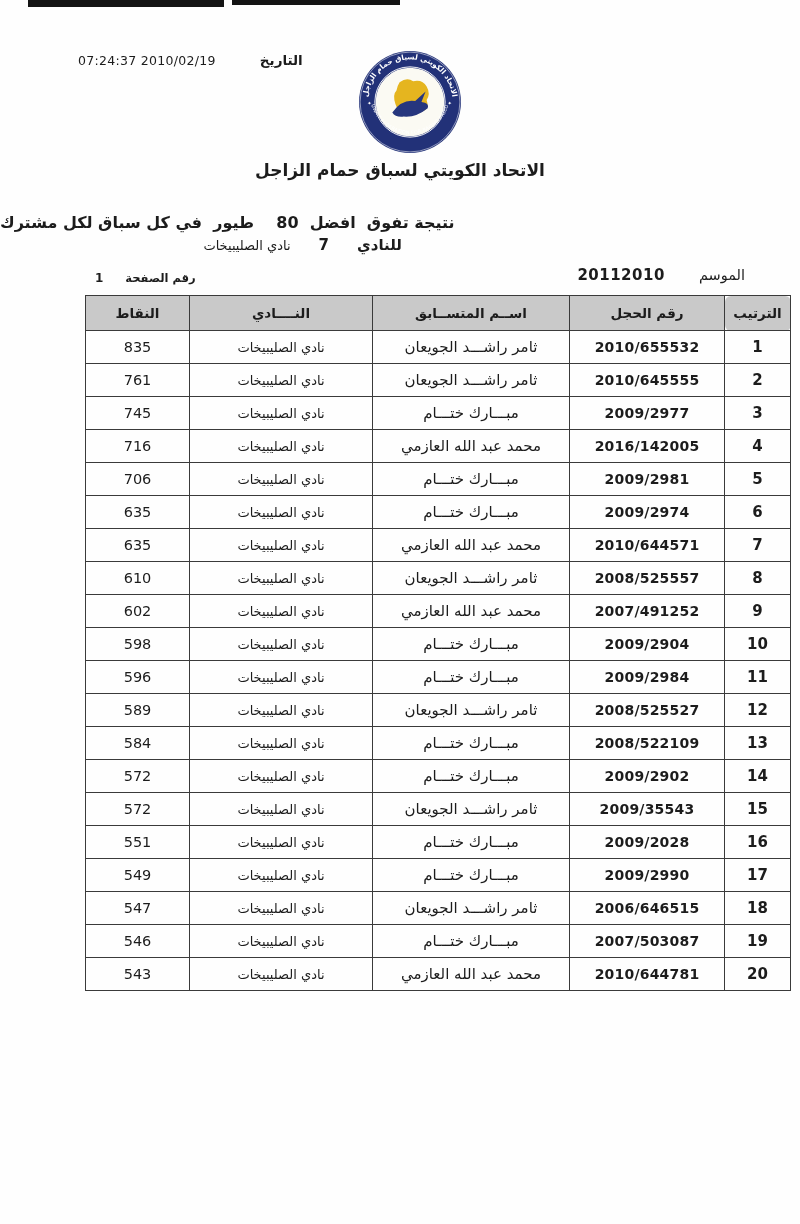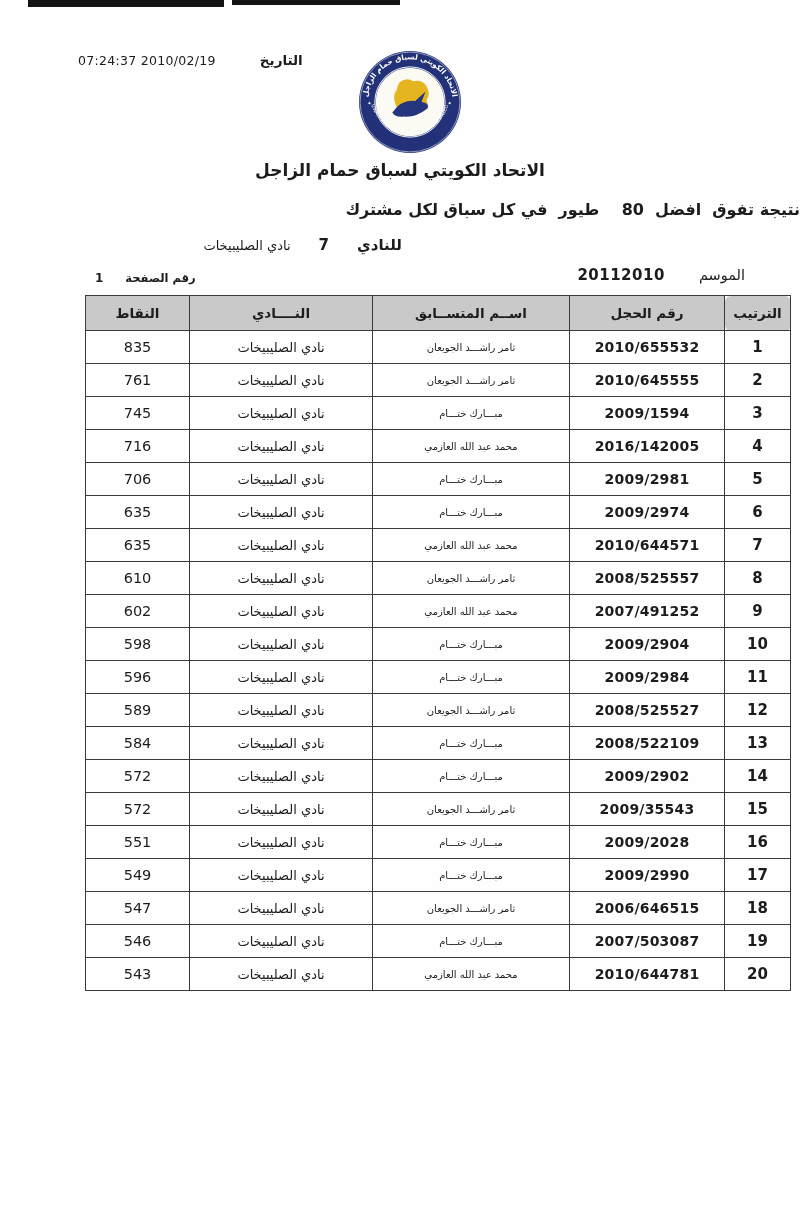--- a/index.html
+++ b/index.html
@@ -24,22 +24,22 @@
 
   .logo-wrap{position:absolute;top:50px;left:358px;width:104px;height:104px;}
   .logo-wrap svg{width:100%;height:100%;}
 
   .title-1{
     position:absolute;top:160px;left:0;width:800px;
     text-align:center;direction:rtl;
     font-weight:bold;font-size:17px;
   }
   .title-2{
-    position:absolute;top:200px;left:0;width:800px;
-    text-align:right;direction:rtl;
+    position:absolute;top:213px;left:0;width:800px;
+    text-align:left;direction:rtl;
     font-weight:bold;font-size:16px;white-space:pre;
   }
   .club-line{
     position:absolute;top:236px;right:398px;
     direction:rtl;display:flex;gap:28px;align-items:baseline;white-space:nowrap;
   }
   .club-label{font-weight:bold;font-size:15px;}
   .club-number{font-weight:bold;font-size:15px;}
   .club-name{font-size:13px;}
 
@@ -71,21 +71,21 @@
     font-weight:bold;font-size:13.5px;
   }
   .results-table td{height:32px;}
   .w-rank{width:57px;border-radius:6px;}
   .w-ring{width:146px;}
   .w-name{width:188px;}
   .w-club{width:174px;}
   .w-points{width:95px;}
   td.c-rank{font-weight:bold;font-size:15px;}
   td.c-ring{font-weight:bold;font-size:14px;direction:ltr;letter-spacing:.2px;}
-  td.c-name{font-size:10px;}
+  td.c-name{font-size:15px;}
   td.c-club{font-size:13px;}
   td.c-points{font-size:14.5px;}
 </style>
 </head>
 <body>
 
 <div class="page">
 
   <div class="scan-bar b1"></div>
   <div class="scan-bar b2"></div>
@@ -157,21 +157,21 @@
     </tr>
         <tr>
       <td class="c-rank w-rank">2</td>
       <td class="c-ring w-ring">2010/645555</td>
       <td class="c-name w-name">ثامر راشـــد الجويعان</td>
       <td class="c-club w-club">نادي الصليبيخات</td>
       <td class="c-points w-points">761</td>
     </tr>
         <tr>
       <td class="c-rank w-rank">3</td>
-      <td class="c-ring w-ring">2009/1594</td>
+      <td class="c-ring w-ring">2009/2977</td>
       <td class="c-name w-name">مبـــارك ختـــام</td>
       <td class="c-club w-club">نادي الصليبيخات</td>
       <td class="c-points w-points">745</td>
     </tr>
         <tr>
       <td class="c-rank w-rank">4</td>
       <td class="c-ring w-ring">2016/142005</td>
       <td class="c-name w-name">محمد عبد الله العازمي</td>
       <td class="c-club w-club">نادي الصليبيخات</td>
       <td class="c-points w-points">716</td>

